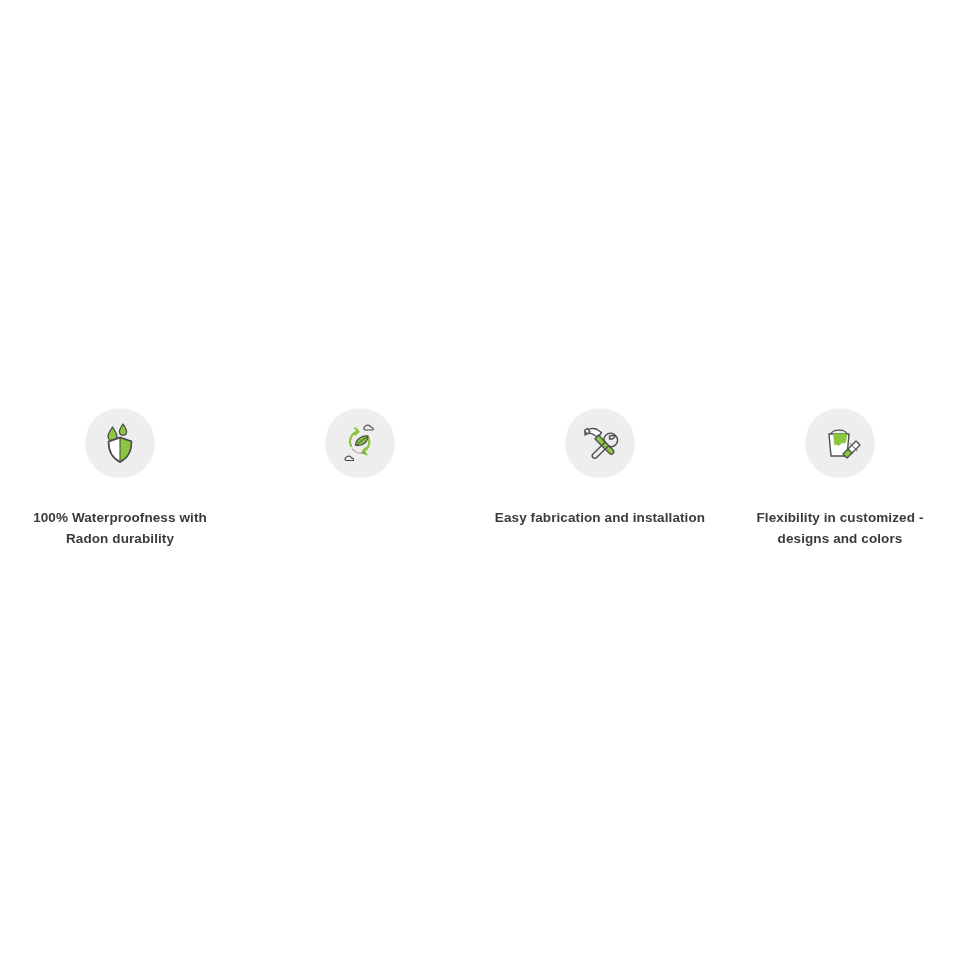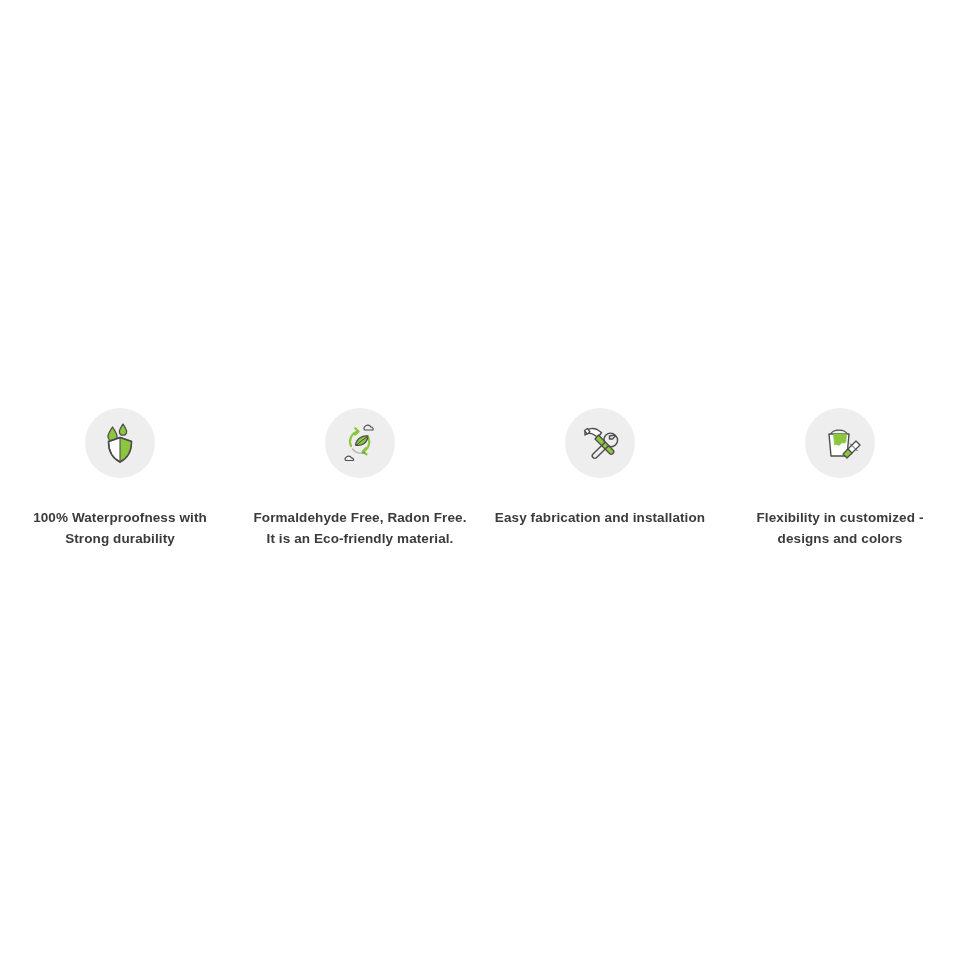--- a/index.html
+++ b/index.html
@@ -74,21 +74,21 @@
 
             <path d="M24 18.5 L35.5 22.5 C35.5 32 31 39.5 24 43 C17 39.5 12.5 32 12.5 22.5 Z" fill="#ffffff" stroke="#4d4d4d" stroke-width="1.4" stroke-linejoin="round"></path>
             <path d="M24 18.5 L35.5 22.5 C35.5 32 31 39.5 24 43 Z" fill="#8cc63e"></path>
             <path d="M24 18.5 L35.5 22.5 C35.5 32 31 39.5 24 43 C17 39.5 12.5 32 12.5 22.5 Z" fill="none" stroke="#4d4d4d" stroke-width="1.4" stroke-linejoin="round"></path>
             <path d="M24 18.5 L24 43" fill="none" stroke="#4d4d4d" stroke-width="1.1"></path>
           </svg>
         </span>
       </div>
       <div class="feature-caption">
         <span>100% Waterproofness with</span><br>
-        <span>Strong durability</span>
+        <span>Radon durability</span>
       </div>
     </div>
 
     <div class="feature">
       <div class="icon-circle">
         <span>
           <svg width="50" height="50" viewBox="0 0 50 50">
 
             <path d="M16 28 A10.5 10.5 0 0 1 22.5 13.5" fill="none" stroke="#8cc63e" stroke-width="2.2" stroke-linecap="round"></path>
             <path d="M20.2 10.2 L23.6 13.6 L20 16.6" fill="none" stroke="#8cc63e" stroke-width="2.2" stroke-linecap="round" stroke-linejoin="round"></path>
@@ -96,24 +96,20 @@
             <path d="M31.5 36.4 L27.6 33.8 L30.6 30.2" fill="none" stroke="#8cc63e" stroke-width="2.2" stroke-linecap="round" stroke-linejoin="round"></path>
             <path d="M17.5 31 A10.5 10.5 0 0 0 30 34.5" fill="none" stroke="#4d4d4d" stroke-width="1.4" stroke-linecap="round" opacity="0.35"></path>
 
             <path d="M33 18 C27.5 17 21.5 20.5 20.5 27 C26.5 28.5 32.5 25 33 18 Z" fill="#8cc63e" stroke="#4d4d4d" stroke-width="1.3" stroke-linejoin="round"></path>
             <path d="M32 19 C28 21.5 24 24.5 21.5 27.5" fill="none" stroke="#4d4d4d" stroke-width="1"></path>
 
             <path d="M30 8.5 C31.5 6.5 35 6.8 35.8 9 C37.6 9 38.6 10.6 38 12 L30 12 C28.6 11.4 28.6 9.2 30 8.5 Z" fill="none" stroke="#4d4d4d" stroke-width="1.2" stroke-linejoin="round"></path>
             <path d="M11 39.5 C12.3 37.6 15.5 37.8 16.3 39.8 C18 39.8 19 41.2 18.4 42.5 L11 42.5 C9.7 42 9.7 40.1 11 39.5 Z" fill="none" stroke="#4d4d4d" stroke-width="1.2" stroke-linejoin="round"></path>
           </svg>
         </span>
-      </div>
-      <div class="feature-caption">
-        <span>Formaldehyde Free, Radon Free.</span><br>
-        <span>It is an Eco-friendly material.</span>
       </div>
     </div>
 
     <div class="feature">
       <div class="icon-circle">
         <span>
           <svg width="50" height="50" viewBox="0 0 50 50">
 
             <path d="M10 14 C13 10.5 18 9.5 22 11.5 L26.5 14.5 L23 19.5 L18.5 16.5 C16 15 12.5 15.3 10 17 Z" fill="#ffffff" stroke="#4d4d4d" stroke-width="1.4" stroke-linejoin="round"></path>
             <path d="M9.5 12.5 L12.5 10.5 L15 14 L12 16 Z" fill="#ffffff" stroke="#4d4d4d" stroke-width="1.3" stroke-linejoin="round"></path>

